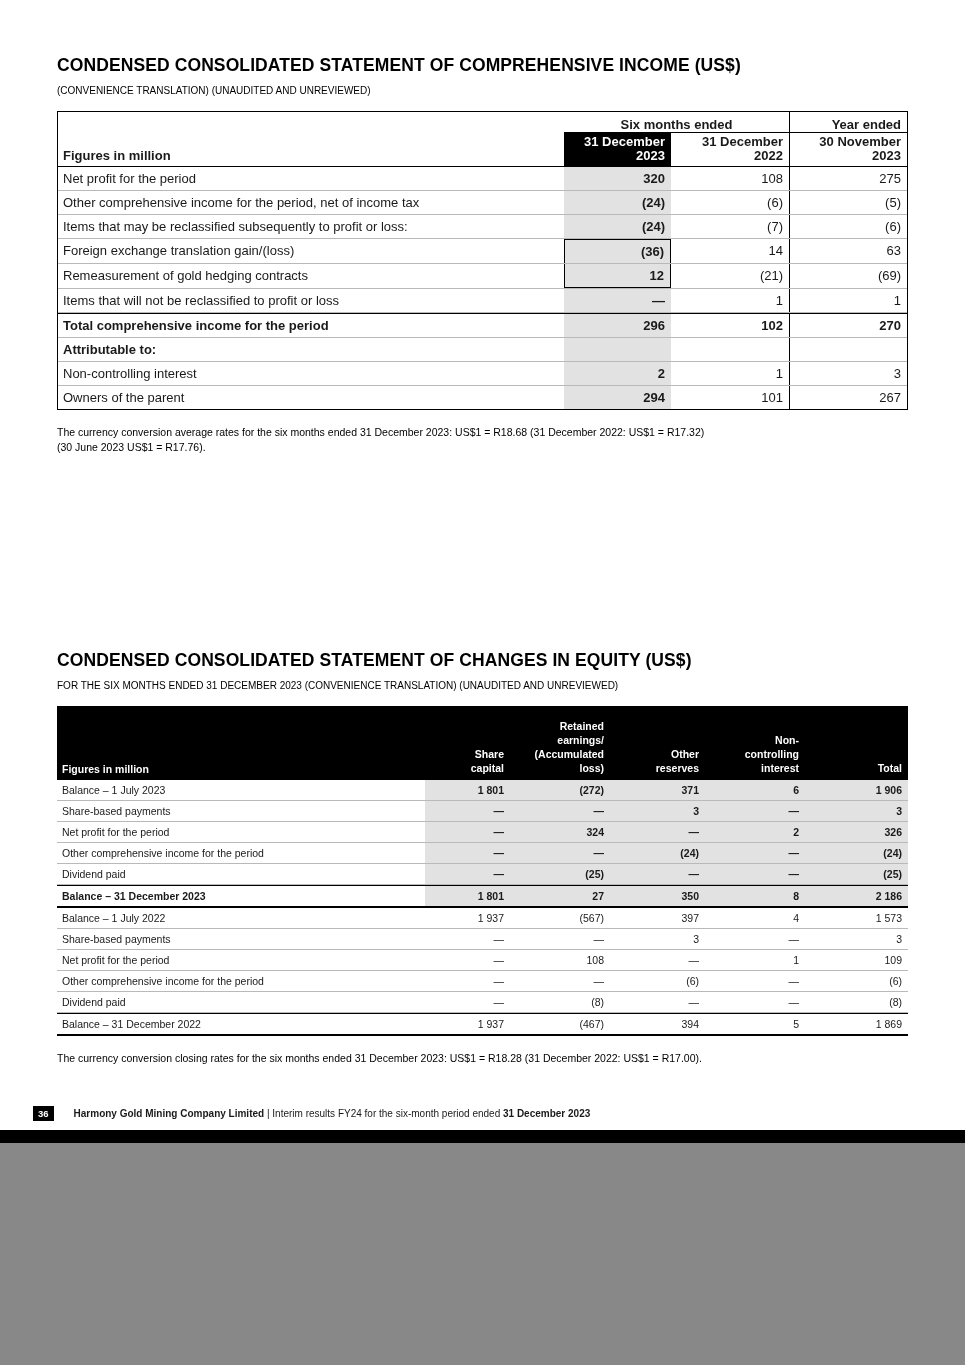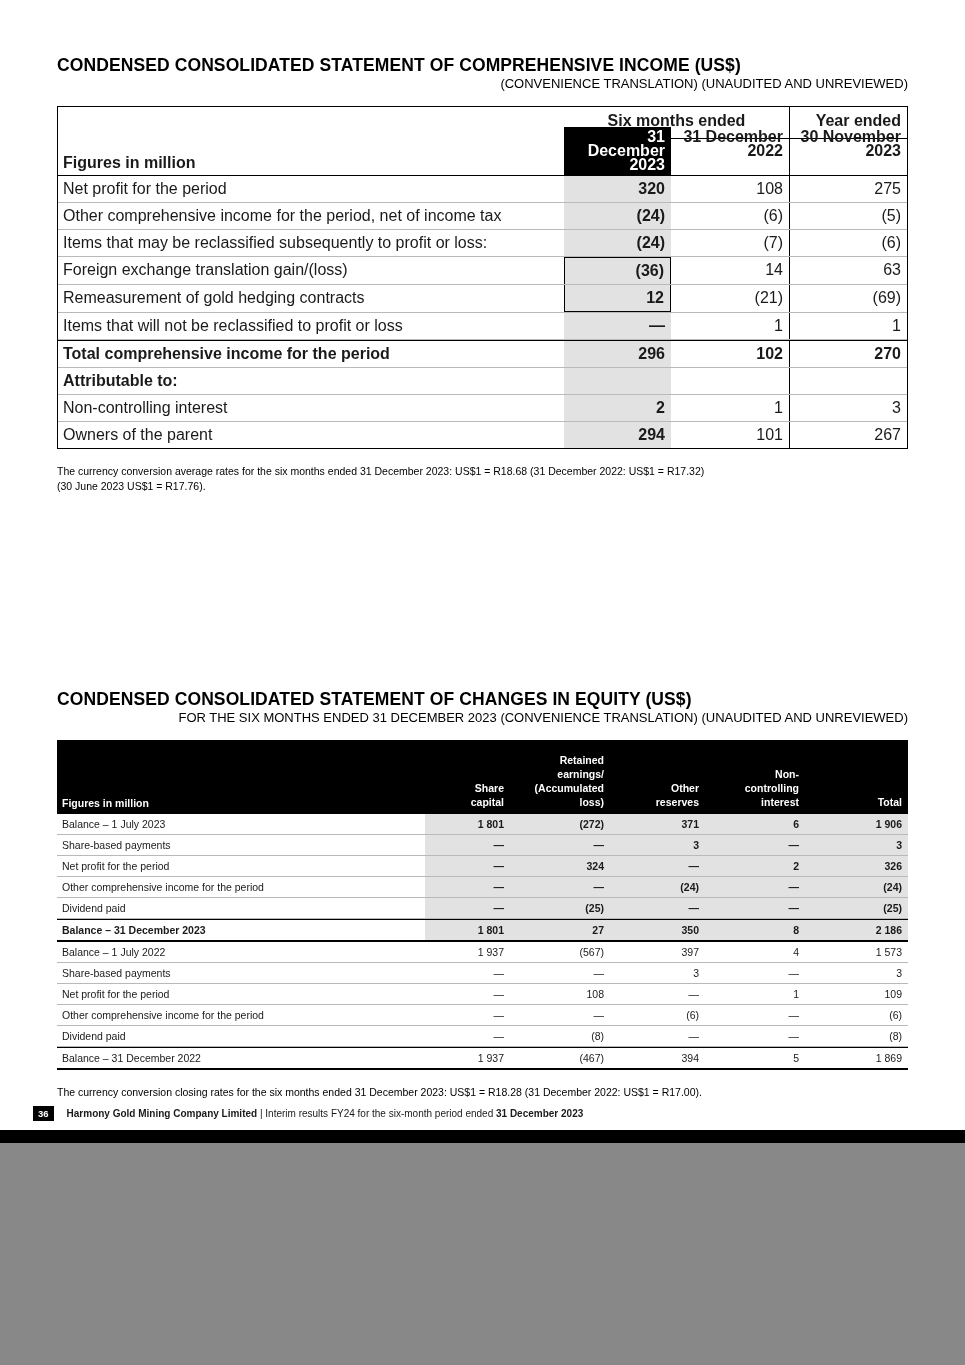--- a/index.html
+++ b/index.html
@@ -5,29 +5,29 @@
   * { margin:0; padding:0; box-sizing:border-box; }
   html,body { background:#888; }
   .page {
     position:relative; width:965px; height:1143px; margin:0 auto;
     background:#ffffff; font-family:"Liberation Sans", sans-serif; color:#1a1a1a;
     overflow:hidden;
   }
   .content { position:absolute; left:57px; right:57px; top:0; }
 
   .stmt-title { margin-top:55px; font-size:17.5px; font-weight:bold; color:#000; letter-spacing:.1px; }
-  .stmt-sub   { margin-top:0; font-size:13px; color:#000;text-align:right; }
+  .stmt-sub   { margin-top:9px; font-size:10px; color:#000; }
   .note { margin-top:15px; font-size:10.5px; line-height:15px; color:#000; white-space:pre-line; }
 
   
-  .t1 { margin-top:15px; border:1px solid #000; font-size:16px; }
+  .t1 { margin-top:15px; border:1px solid #000; font-size:13px; }
   .t1-grid { display:grid; grid-template-columns:1fr 107px 118px 118px; }
   .t1h-top { display:grid; grid-template-columns:1fr 225px 118px; height:20px; }
   .t1h-six  { font-weight:bold; text-align:center; padding-top:5px; border-bottom:1px solid #000; }
-  .t1h-year { font-weight:bold; text-align:right; padding:5px 6px 8px 0; border-bottom:1px solid #000; border-left:1px solid #000; }
+  .t1h-year { font-weight:bold; text-align:right; padding:5px 6px 0 0; border-bottom:1px solid #000; border-left:1px solid #000; }
   .t1h-bottom { border-bottom:1px solid #000; }
   .t1h-col { white-space:pre-line; text-align:right; font-weight:bold; padding:3px 6px 3px 4px; line-height:14px; align-self:stretch; }
   .t1h-col.blackcell { background:#000; color:#fff; }
   .t1h-col.yearcol { border-left:1px solid #000; }
   .t1h-fig { font-weight:bold; align-self:end; padding:0 0 3px 5px; }
   .t1-row { border-bottom:1px solid #b9b9b9; }
   .t1-row:last-child { border-bottom:none; }
   .t1-row.top-black { border-top:1px solid #000; }
   .t1-row.bold { font-weight:bold; }
   .t1-label { padding:4px 4px 4px 5px; }
@@ -47,21 +47,21 @@
   .t2-row { border-bottom:1px solid #b9b9b9; }
   .t2-row.balance-top { border-top:1px solid #000; }
   .t2-row.balance-2023 { border-bottom:1px solid #000; }
   .t2-row.last { border-bottom:2px solid #000; }
   .t2-label { padding:4px 4px 4px 5px; }
   .t2-cell { text-align:right; padding:4px 6px 4px 16px; }
   .t2-row.current .t2-cell { background:#e2e2e2; font-weight:bold; }
   .t2-row.current .t2-label.bold-label { font-weight:bold; }
 
   
-  .footer { position:absolute; left:33px; right:57px; bottom:22px; display:flex; align-items:center; gap:13px; font-size:10px; }
+  .footer { position:absolute; left:33px; right:57px; bottom:22px; display:flex; align-items:center; gap:20px; font-size:10px; }
   .page-num { background:#000; color:#fff; font-weight:bold; font-size:9.5px; padding:2px 5px; line-height:11px; }
   .footer-text .bold { font-weight:bold; }
   .bottom-bar { position:absolute; left:0; right:0; bottom:0; height:13px; background:#000; }
 </style>
 </head>
 <body>
 
 <div class="page">
   <div class="content">
 

